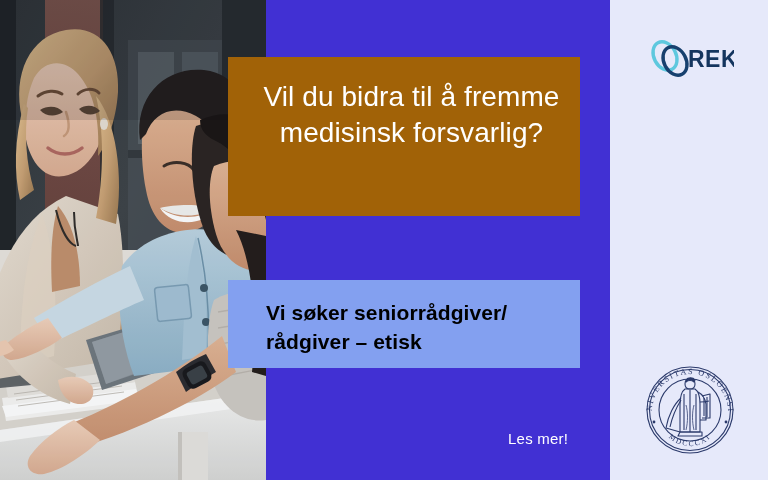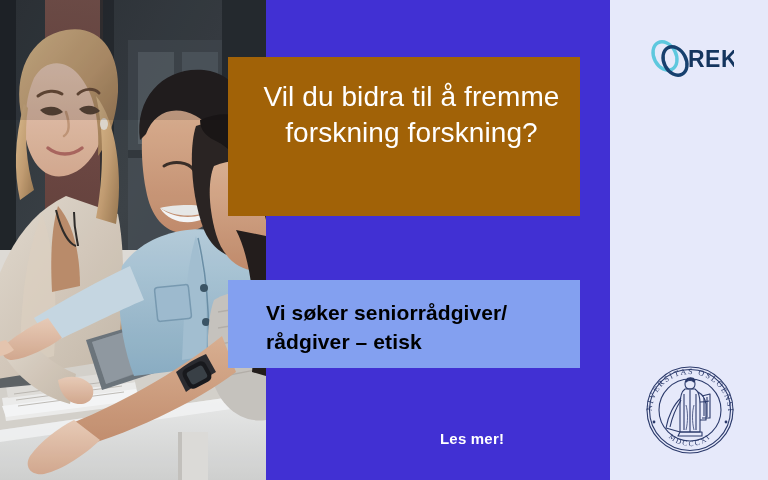--- a/index.html
+++ b/index.html
@@ -68,23 +68,24 @@
     line-height:29px;
     font-weight:700;
     letter-spacing:0.1px;
     white-space:nowrap;
   }
 
   .cta {
     position:absolute;
     left:440px; top:430px;
     width:128px;
+    text-align:right;
     color:#ffffff;
     font-size:15px;
-    font-weight:700;
+    font-weight:400;
     letter-spacing:0.2px;
   }
 
   
   .rek-logo {
     position:absolute;
     left:648px; top:36px;
     width:86px; height:46px;
   }
   .rek-logo svg { display:block; }
@@ -248,21 +249,21 @@
 
       <path d="M236,230 C252,260 258,320 252,372 L266,376 L266,236 Z" fill="#221b19"></path>
 
       <rect x="0" y="0" width="266" height="480" fill="#3a3f55" opacity="0.06"></rect>
       <rect x="0" y="0" width="266" height="120" fill="#0d1016" opacity="0.14"></rect>
     </svg>
   </div>
 
   <div class="headline-box">
     <div class="line">Vil du bidra til å fremme</div>
-    <div class="line">forskning forskning?</div>
+    <div class="line">medisinsk forsvarlig?</div>
   </div>
 
   <div class="subhead-box">
     <div class="line">Vi søker seniorrådgiver/</div>
     <div class="line">rådgiver – etisk</div>
   </div>
 
   <div class="cta">Les mer!</div>
 
   <div class="rek-logo">

